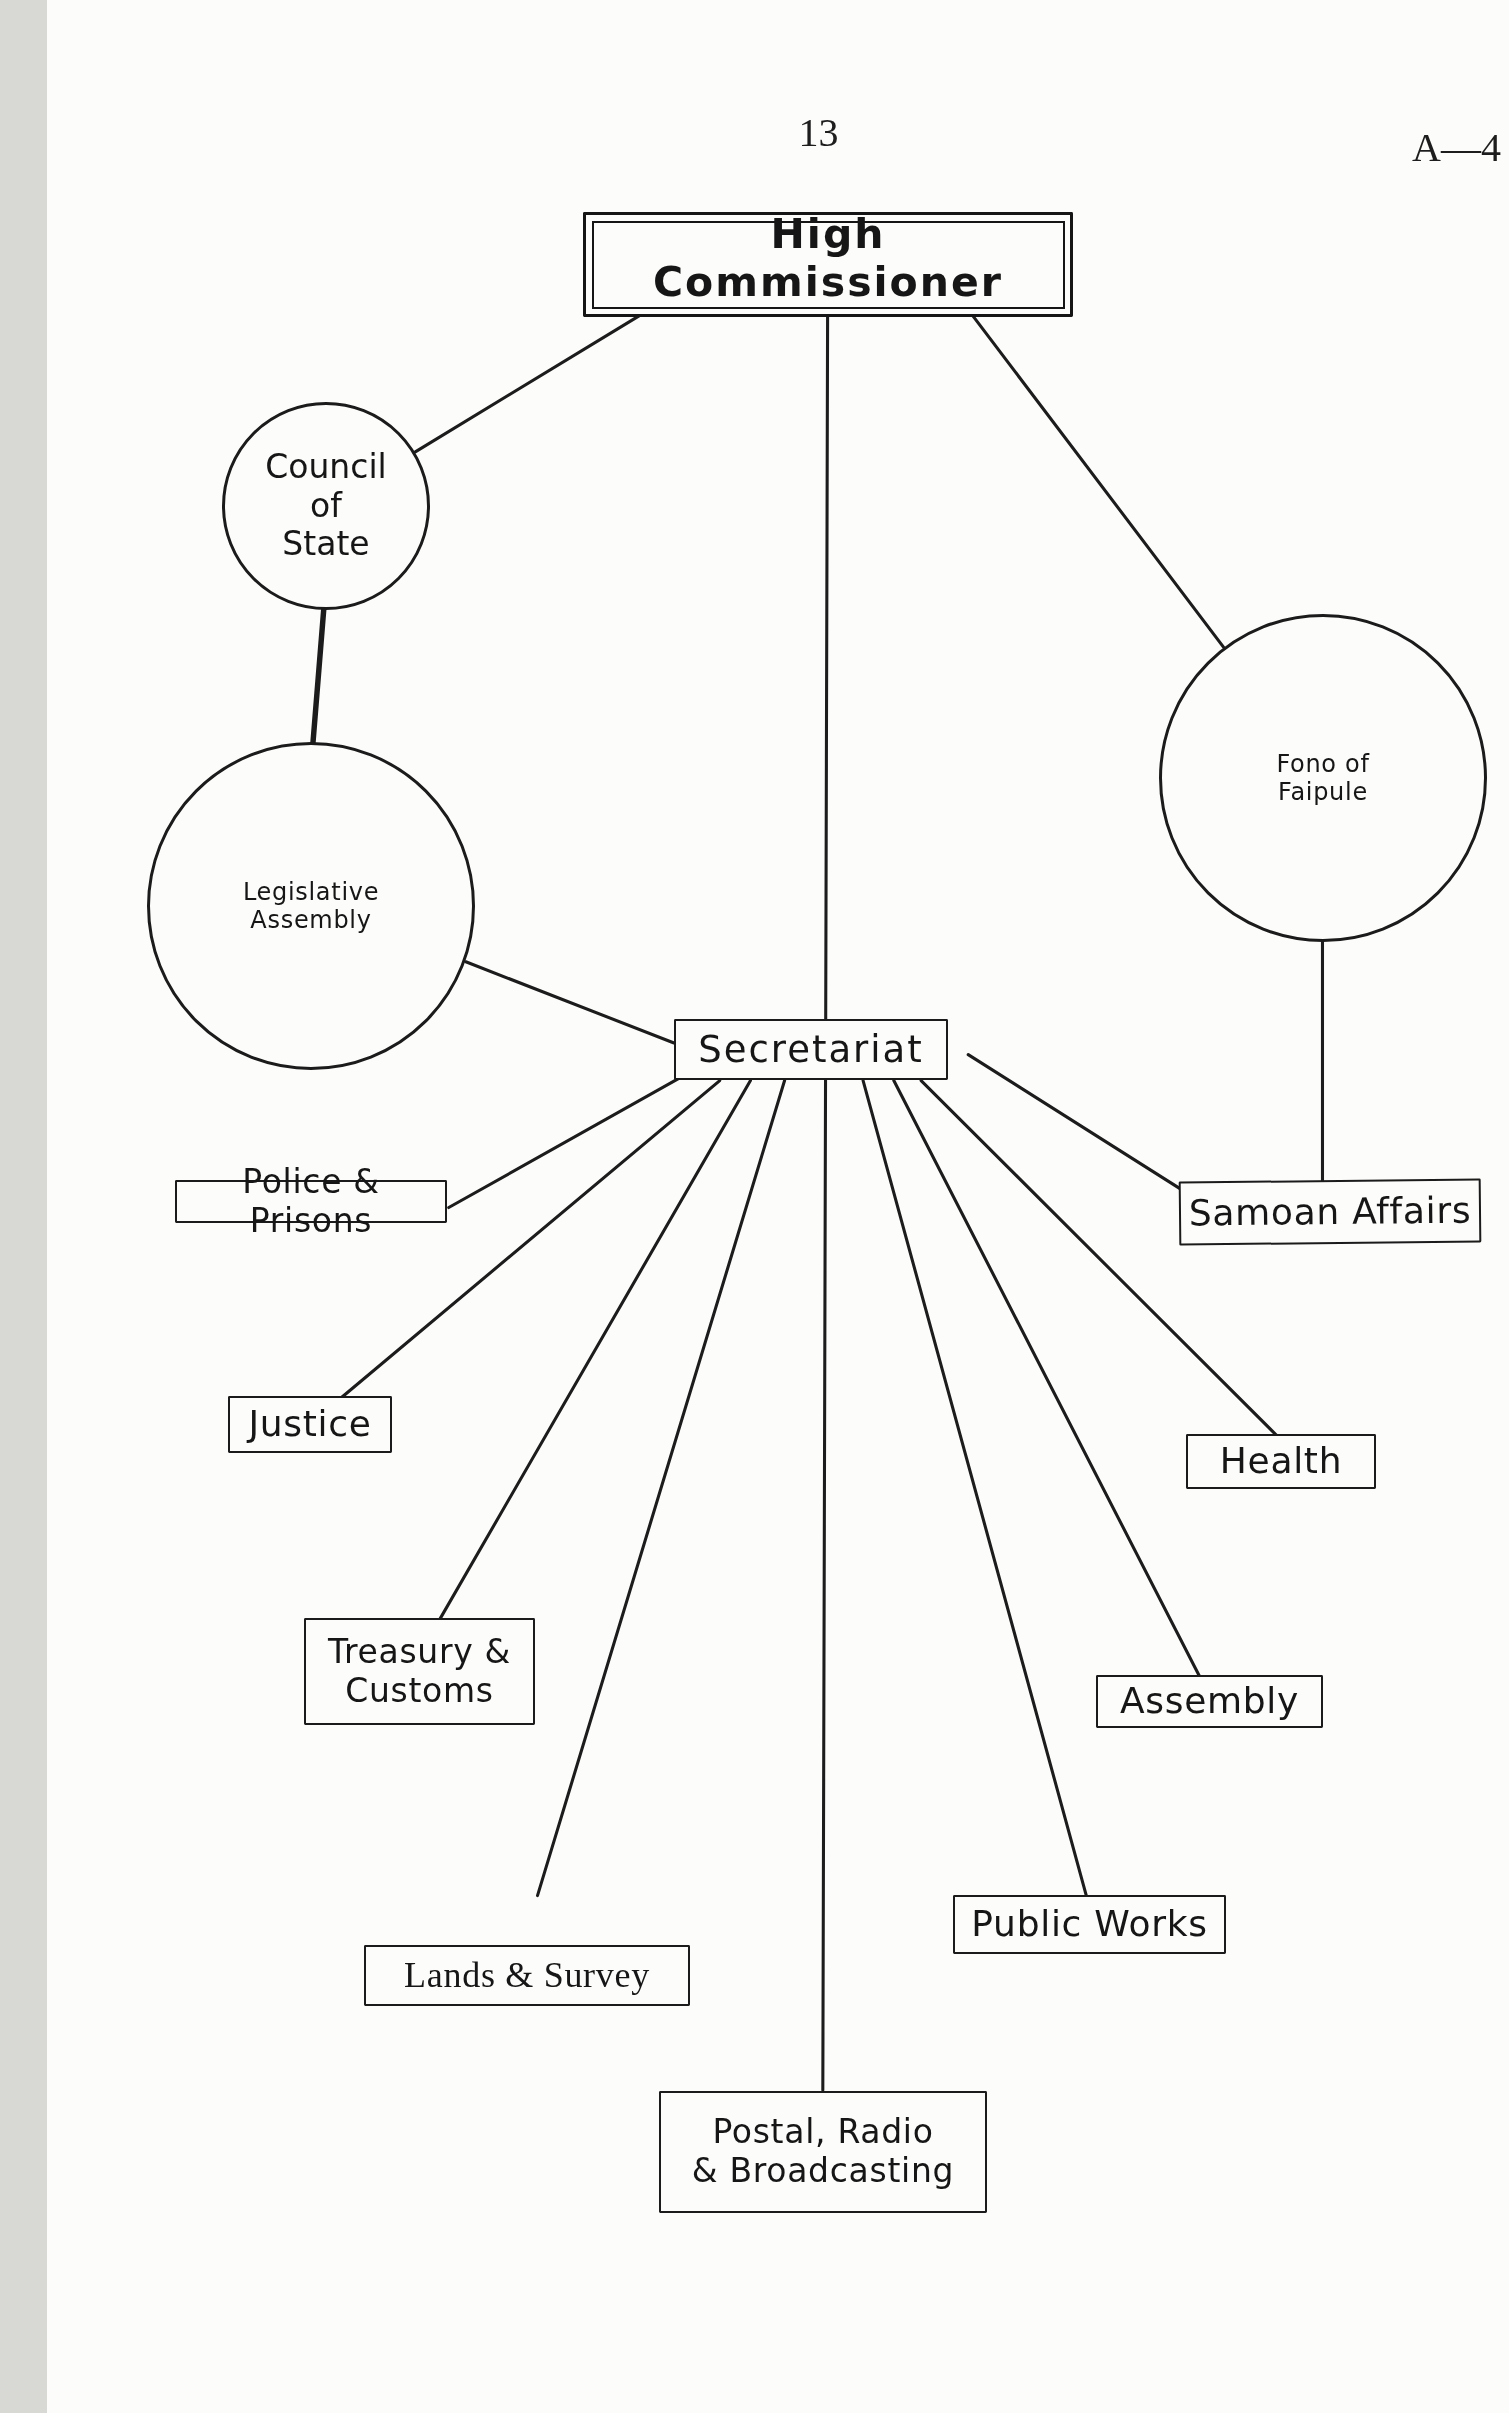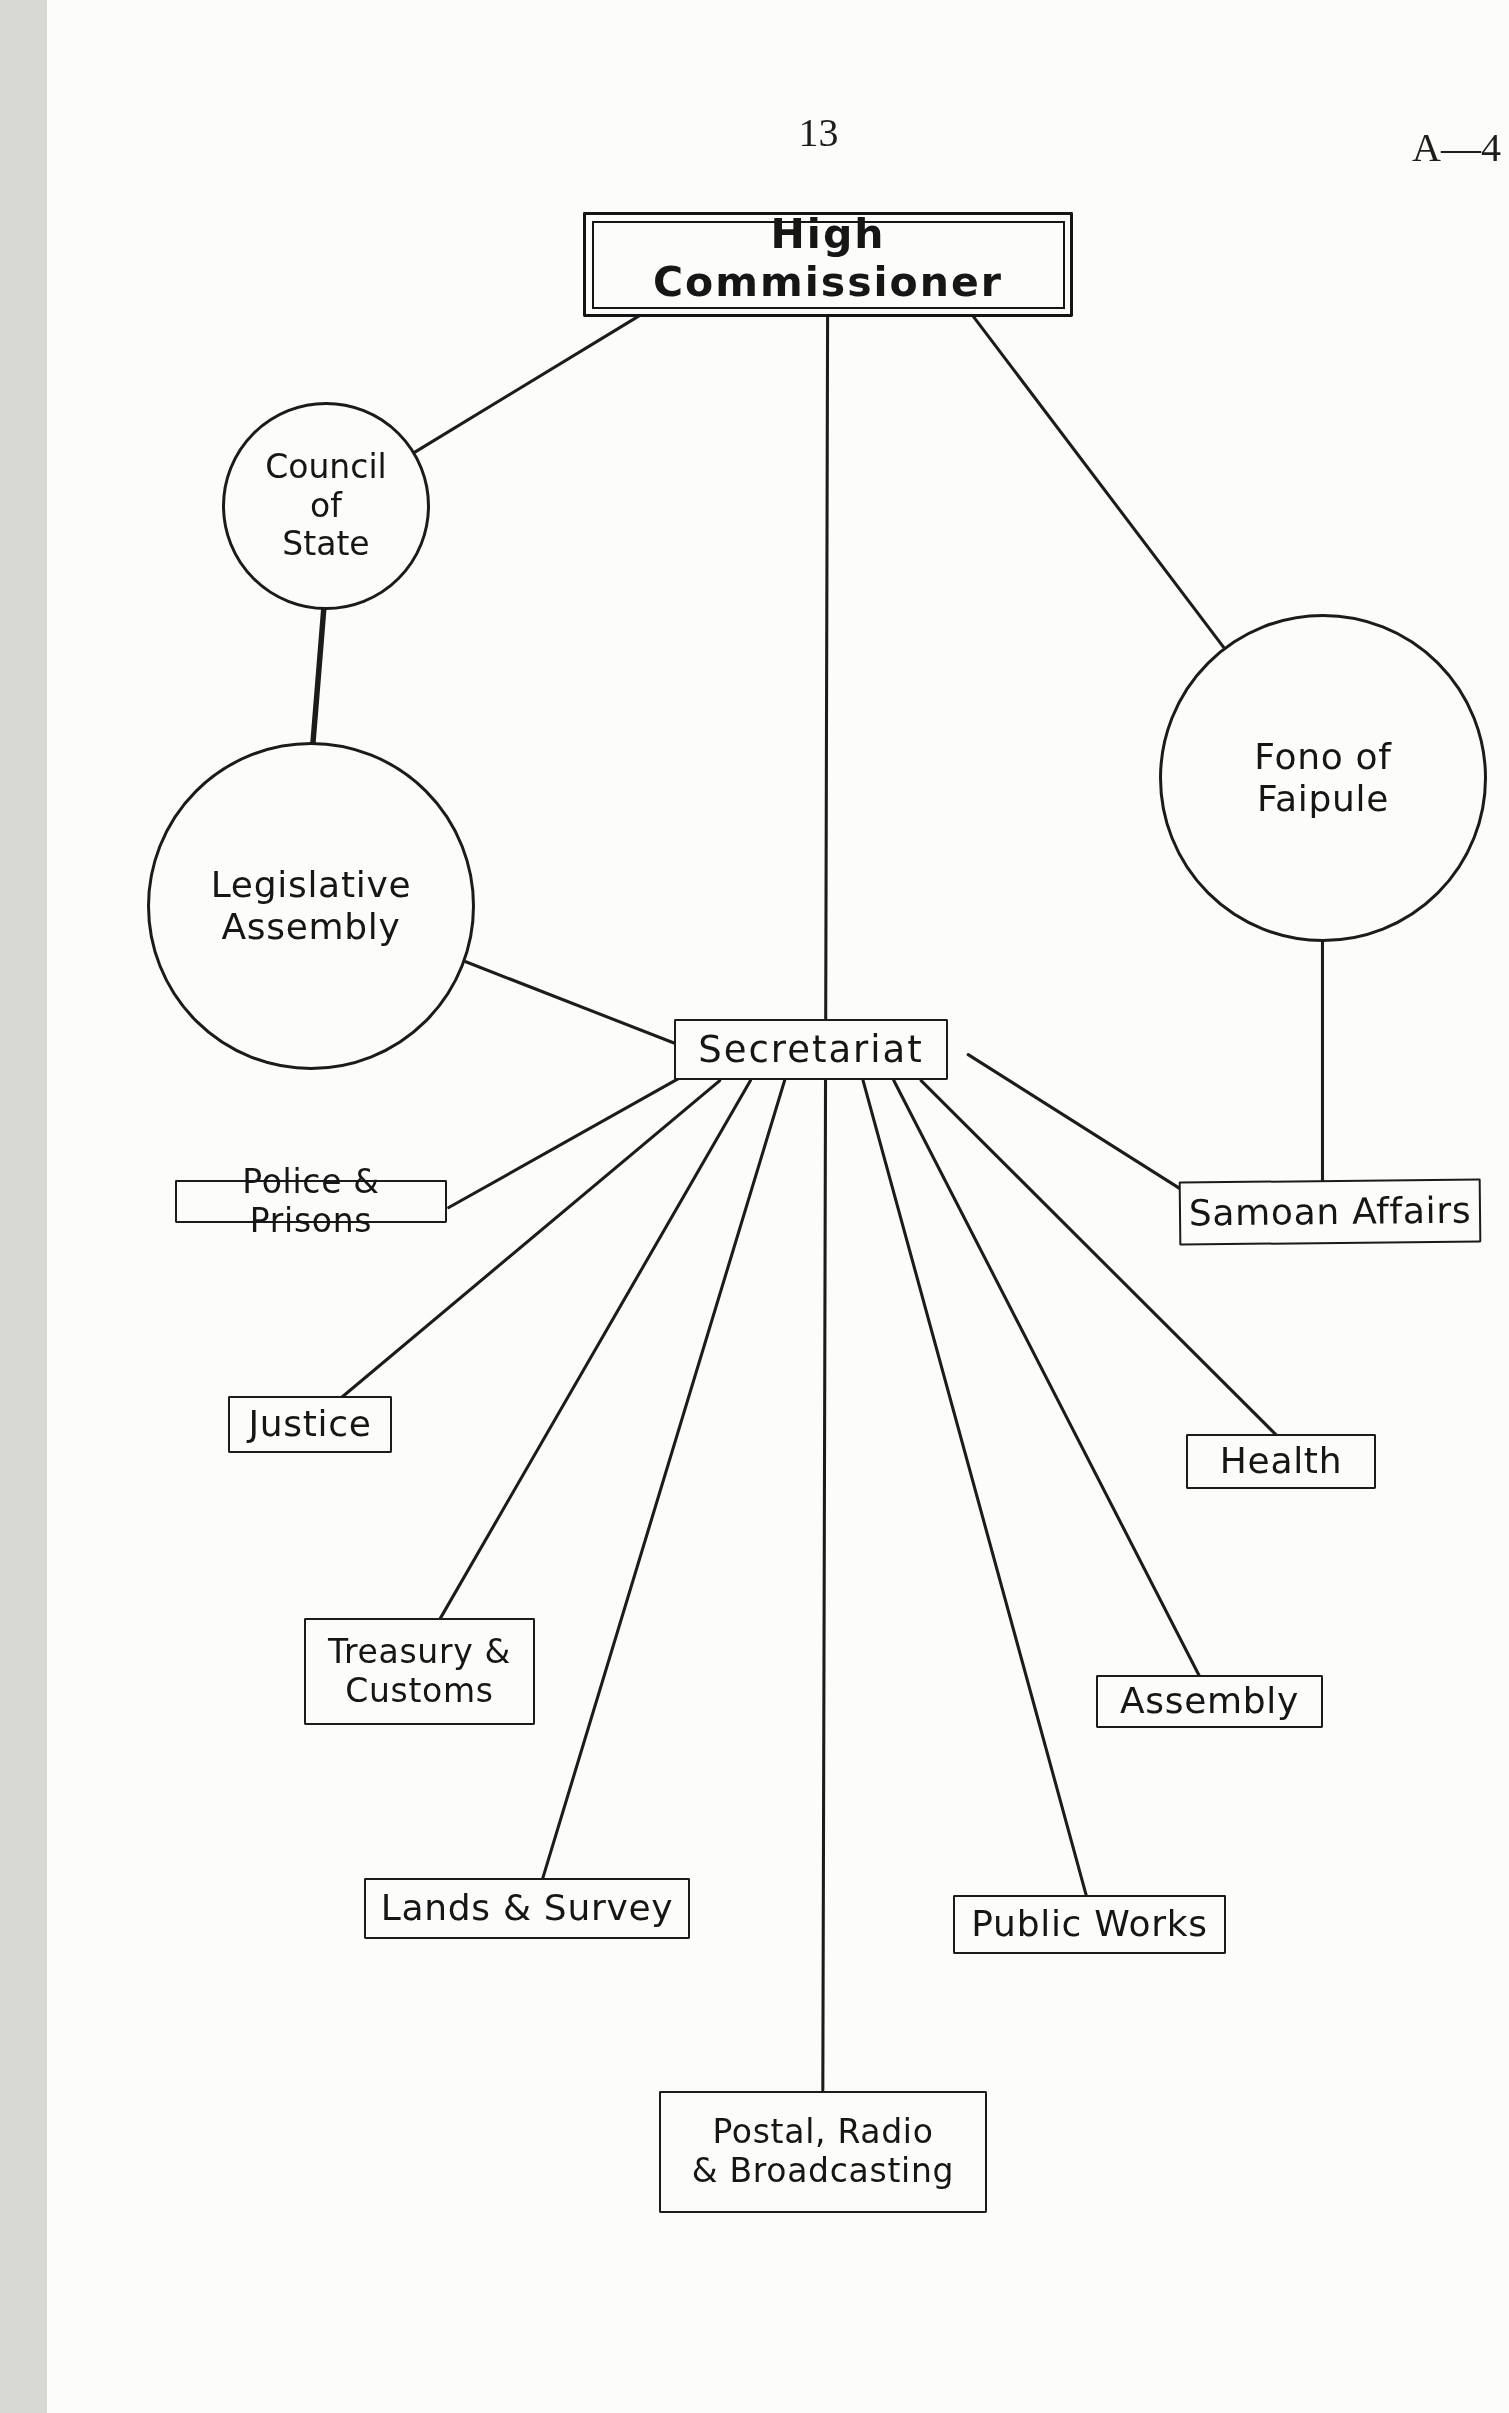--- a/index.html
+++ b/index.html
@@ -37,21 +37,21 @@
   .circle { border:3.4px solid #1b1b1b; border-radius:50%; }
   .double-rect { border:3.4px solid #151515; padding:5.5px; border-radius:1.4px; }
   .double-rect .inner {
     border:2px solid #151515; width:100%; height:100%;
     display:flex; align-items:flex-end; justify-content:center;
     box-sizing:border-box;
   }
   .stack span { display:block; }
 
   .fs-hc   { font-size:41px; font-weight:bold; letter-spacing:2px; }
-  .fs-circ { font-size:36px; letter-spacing:0.7px; }
+  .fs-circ { font-size:24px; letter-spacing:0.7px; }
   .fs-circ-sm { font-size:33px; }
   .fs-sec  { font-size:37px; letter-spacing:2px; }
   .fs-dept { font-size:33px; letter-spacing:0.7px; }
   .fs-dept-lg { font-size:36px; letter-spacing:0.7px; }
 </style>
 </head>
 <body>
 
 <div class="page">
 
@@ -127,21 +127,21 @@
     <div>
       <span>Treasury &amp;</span>
       <span>Customs</span>
     </div>
   </div>
 
   <div class="node rect fs-dept-lg" style="left:1049px; top:1675px; width:227px; height:53px;">
     <span>Assembly</span>
   </div>
 
-  <div class="node rect fs-dept-lg" style="left:317px; top:1878px; width:326px; height:61px;">
+  <div class="node rect fs-dept-lg" style="left:317px; top:1945px; width:326px; height:61px;font-family:Liberation Serif, serif;">
     <span>Lands &amp; Survey</span>
   </div>
 
   <div class="node rect fs-dept-lg" style="left:906px; top:1895px; width:273px; height:59px;">
     <span>Public Works</span>
   </div>
 
   <div class="node rect stack fs-dept" style="left:612px; top:2091px; width:328px; height:122px;">
     <div>
       <span>Postal, Radio</span>

